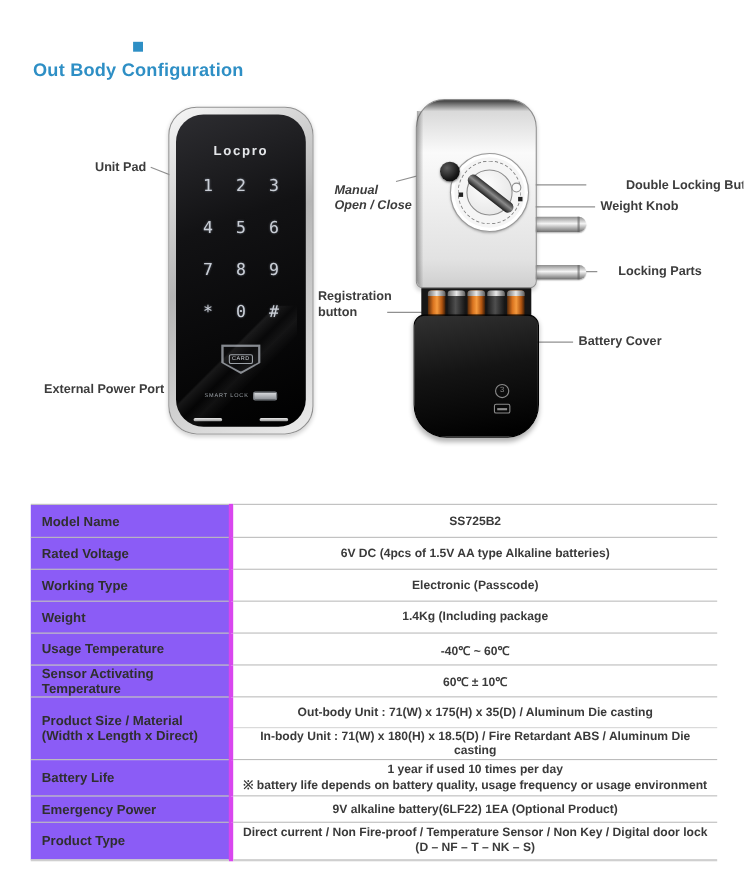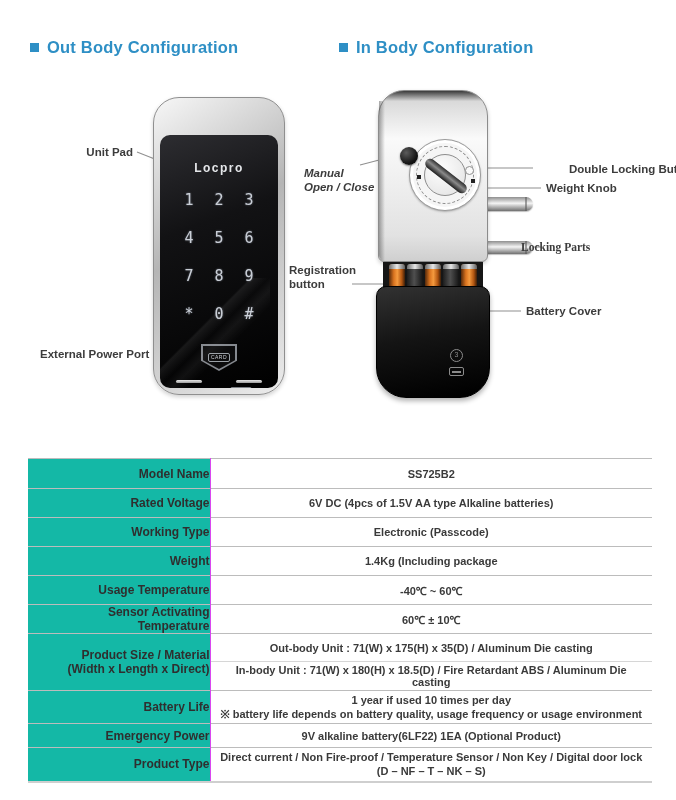--- a/index.html
+++ b/index.html
@@ -2,37 +2,37 @@
 <html style="--accent: #2e8fc5;"><head>
 <meta charset="utf-8">
 <style>
   :root { --accent:#2e8fc5; }
   * { margin:0; padding:0; box-sizing:border-box; }
   body { background:#fff; font-family:"Liberation Sans", sans-serif; }
   .page { position:relative; width:676px; height:800px; background:#fff; overflow:hidden; }
 
   
   .sec-header { position:absolute; display:flex; align-items:center; gap:8px;
-    font-size:16.5px; font-weight:bold; color:var(--accent); letter-spacing:.2px; }
+    font-size:16.5px; font-weight:bold; color:var(--accent); letter-spacing:.2px;flex-direction:column; }
   .sec-header .bullet { width:9px; height:9px; background:var(--accent); display:inline-block; }
   #hdr-out { left:30px; top:38px; }
   #hdr-in  { left:339px; top:38px; }
 
   
   .lines-svg { position:absolute; inset:0; pointer-events:none; }
 
   
   .callout { position:absolute; font-size:11.5px; font-weight:bold; color:#3c3c3c; line-height:1.25; white-space:nowrap; }
 
   
   .outbody { position:absolute; left:153px; top:97px; width:132px; height:298px;
     border-radius:26px; background:linear-gradient(145deg,#f7f7f7,#b5b5b5 45%,#ececec);
     border:1px solid #8f8f8f; box-shadow:0 2px 4px rgba(0,0,0,.18); }
-  .ob-face { position:absolute; inset:6px; border-radius:10px; overflow:hidden;
-    background:linear-gradient(160deg,#2d2d31 0%,#121214 35%,#000 100%);margin-top:31px; }
+  .ob-face { position:absolute; inset:6px; border-radius:25px; overflow:hidden;
+    background:linear-gradient(160deg,#2d2d31 0%,#121214 35%,#000 100%); }
   .ob-face::after { content:""; position:absolute; left:-40px; bottom:-10px; width:150px; height:120px;
     background:linear-gradient(135deg,transparent 48%,rgba(255,255,255,.07) 49%,transparent 55%,rgba(255,255,255,.05) 60%,transparent 66%); }
   .ob-brand { position:absolute; top:26px; left:0; right:0; text-align:center;
     font-size:12px; font-weight:bold; letter-spacing:1.5px; color:#e4e6e9; }
   .ob-keypad { position:absolute; top:46px; left:14px; right:14px;
     display:grid; grid-template-columns:repeat(3,1fr); grid-auto-rows:38px; }
   .ob-keypad .key { display:flex; align-items:center; justify-content:center;
     font-family:"DejaVu Sans Mono", monospace; font-size:15px; color:#c9ced6;
     text-shadow:0 0 2px rgba(200,210,230,.5); }
   .ob-card { position:absolute; top:209px; left:50%; transform:translateX(-50%);
@@ -91,40 +91,36 @@
   .ic-circle { position:absolute; left:73px; top:62px; width:13px; height:13px; border-radius:50%;
     border:1.5px solid #8b8b8b; color:#8b8b8b; font-size:7px; line-height:10px; text-align:center; }
   .ic-rect { position:absolute; left:72px; top:80px; width:15px; height:9px; border-radius:2px;
     border:1px solid #8b8b8b; }
   .ic-rect::after { content:""; position:absolute; left:2px; right:2px; top:3px; height:2px; background:#8b8b8b; }
 
   
   .spec-table { position:absolute; left:28px; top:458px; width:624px;
     border-collapse:collapse; border-bottom:2px solid #cfcfcf; table-layout:fixed; }
   .spec-table td { border-top:1px solid #bcbcbc; vertical-align:middle; }
-  td.lbl { width:182px; background:#14b8a6; border-right:1px solid #d946ef;
-    padding-left:10px; font-size:12px; font-weight:bold; color:#2f2f2f;text-align:right; }
+  td.lbl { width:182px; background:#8b5cf6; border-right:4px solid #d946ef;
+    padding-left:10px; font-size:12px; font-weight:bold; color:#2f2f2f; }
   td.val { text-align:center; font-size:11px; font-weight:bold; color:#3a3a3a; padding:2px 6px; }
   td.val.sub2 { border-top:1px solid #d6d6d6; }
   .two-line { line-height:14px; font-size:10.5px; }
   tr.h30 td { height:30px; } tr.h29 td { height:29px; } tr.h28 td { height:28px; }
   tr.h32 td { height:32px;margin-left:30px; } tr.h24 td { height:24px; } tr.h34 td { height:34px; }
 </style>
 </head>
 <body>
 
 <div class="page">
 
   <div class="sec-header" id="hdr-out">
     <span class="bullet"></span>
     <span>Out Body Configuration</span>
-  </div>
-  <div class="sec-header" id="hdr-in">
-    <span class="bullet"></span>
-    <span>In Body Configuration</span>
   </div>
 
   <svg class="lines-svg" width="676" height="800">
     <g stroke="#909090" stroke-width="1.1" fill="none">
       <path d="M137,152 L218,184"></path>
       <path d="M187,355 L196,355 L209,378"></path>
       <path d="M360,165 L402,154"></path>
       <path d="M469,168 L533,168"></path>
       <path d="M451,188 L541,188"></path>
       <path d="M529,247 L543,247"></path>
@@ -192,21 +188,21 @@
   </div>
 
   <div class="callout" style="left:43px; top:145px; width:90px; text-align:right;">Unit Pad</div>
   <div class="callout" style="left:40px; top:347px; width:144px; text-align:left;">External Power Port</div>
   <div class="callout" style="left:304px; top:166px;font-style:italic;">
     <span style="display:block">Manual</span>
     <span style="display:block">Open / Close</span>
   </div>
   <div class="callout" style="left:569px; top:162px;">Double Locking Button</div>
   <div class="callout" style="left:546px; top:181px;">Weight Knob</div>
-  <div class="callout" style="left:521px; top:240px;font-family:Liberation Serif, serif;">Locking Parts</div>
+  <div class="callout" style="left:562px; top:240px;">Locking Parts</div>
   <div class="callout" style="left:289px; top:263px;">
     <span style="display:block">Registration</span>
     <span style="display:block">button</span>
   </div>
   <div class="callout" style="left:526px; top:304px;">Battery Cover</div>
 
   <table class="spec-table">
     <tbody>
       <tr class="h30">
         <td class="lbl">Model Name</td>

